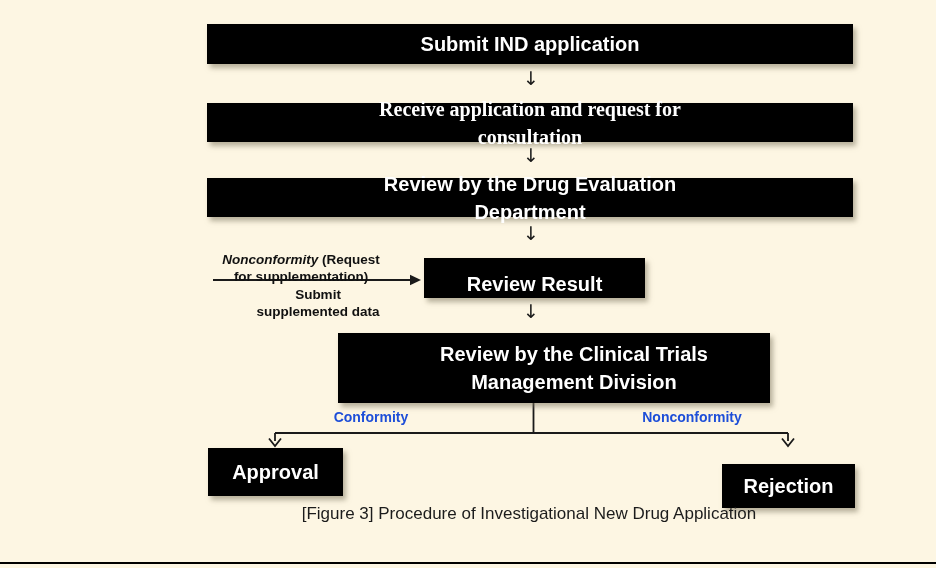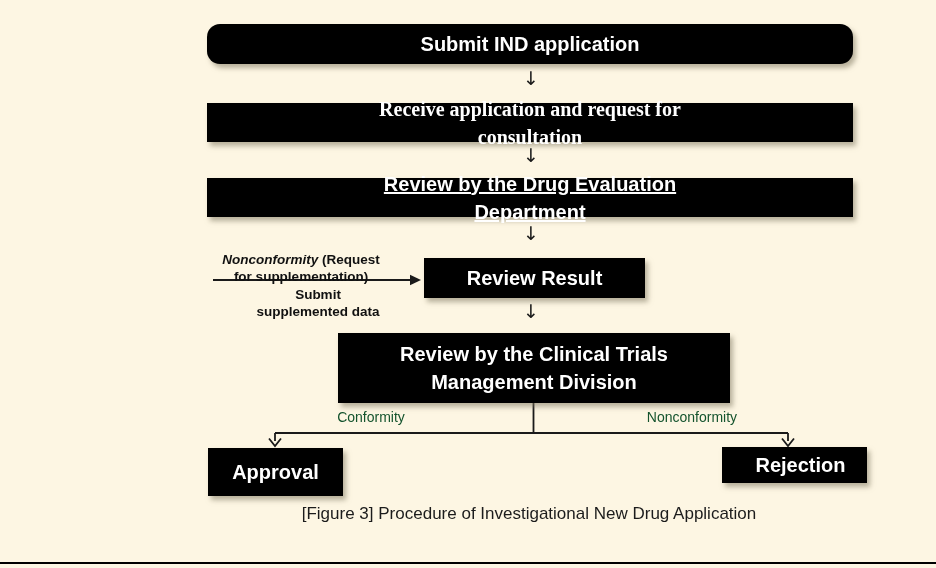--- a/index.html
+++ b/index.html
@@ -19,41 +19,41 @@
     position:absolute; width:26px; text-align:center;
     font-size:19px; line-height:1; color:#1A1A1A;
     font-family:"DejaVu Sans","Liberation Sans",sans-serif;
   }
   .small-label {
     position:absolute; font-weight:700; font-size:13.5px; color:#111;
     text-align:center; line-height:1.25; white-space:pre-line;
   }
   .small-label .ital { font-style:italic; }
   .branch-label {
-    position:absolute; font-weight:400; font-size:14px; color:#14532d;
+    position:absolute; font-weight:700; font-size:14px; color:#1d4ed8;
     text-align:center; width:120px;
   }
   .caption {
     position:absolute; left:529px; top:504px; transform:translateX(-50%);
     font-size:17px; color:#1C1C1C; white-space:nowrap;
   }
   .bottom-rule {
     position:absolute; left:0; right:0; top:562px; height:2px; background:#000;
   }
   svg.connectors { position:absolute; left:0; top:0; }
 
   
-  #n-submit      { left:207px; top:24px;  width:646px; height:40px;border-radius:13px; }
+  #n-submit      { left:207px; top:24px;  width:646px; height:40px; }
   #n-receive     { left:207px; top:103px; width:646px; height:39px;font-family:Liberation Serif, serif; }
-  #n-drugeval    { left:207px; top:178px; width:646px; height:39px;text-decoration:underline; }
+  #n-drugeval    { left:207px; top:178px; width:646px; height:39px; }
   #n-applicant   { left:57px;  top:258px; width:153px; height:39px; }
-  #n-result      { left:424px; top:258px; width:221px; height:40px; }
-  #n-clinical    { left:338px; top:333px; width:392px; height:70px; }
+  #n-result      { left:424px; top:258px; width:221px; height:40px;align-items:flex-end; }
+  #n-clinical    { left:338px; top:333px; width:392px; height:70px;padding-left:40px; }
   #n-approval    { left:208px; top:448px; width:135px; height:48px; }
-  #n-rejection   { left:722px; top:447px; width:133px; height:36px;padding-left:12px; }
+  #n-rejection   { left:722px; top:464px; width:133px; height:44px; }
 
   
   #a1 { left:518px; top:69px; }
   #a2 { left:518px; top:146px; }
   #a3 { left:518px; top:224px; }
   #a4 { left:518px; top:302px; }
 
   #lbl-nonconf-sup { left:212px; top:235px; width:178px; }
   #lbl-submit-data { left:243px; top:287px; width:150px; }
   #lbl-conformity  { left:311px; top:409px; }

